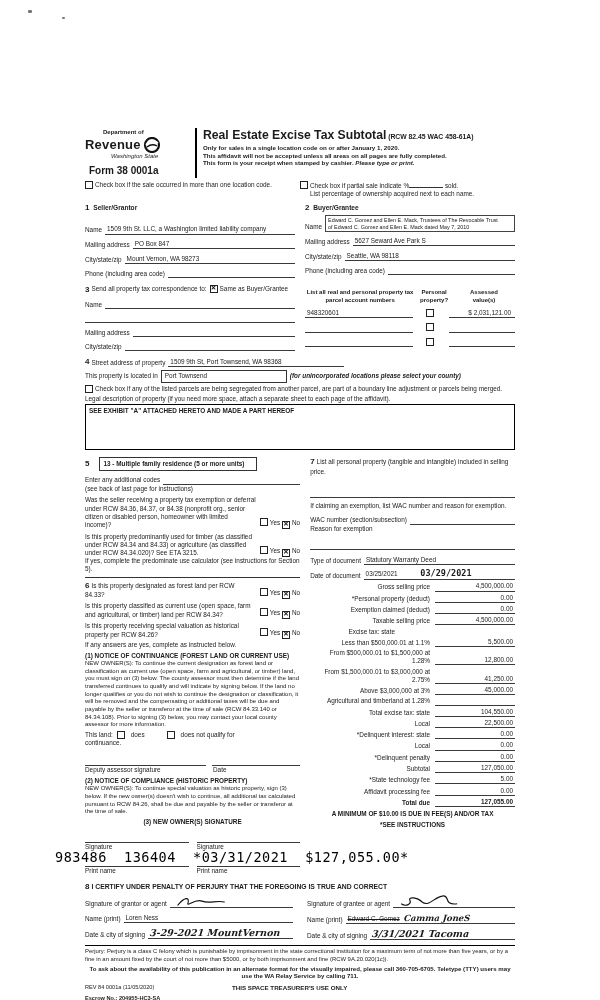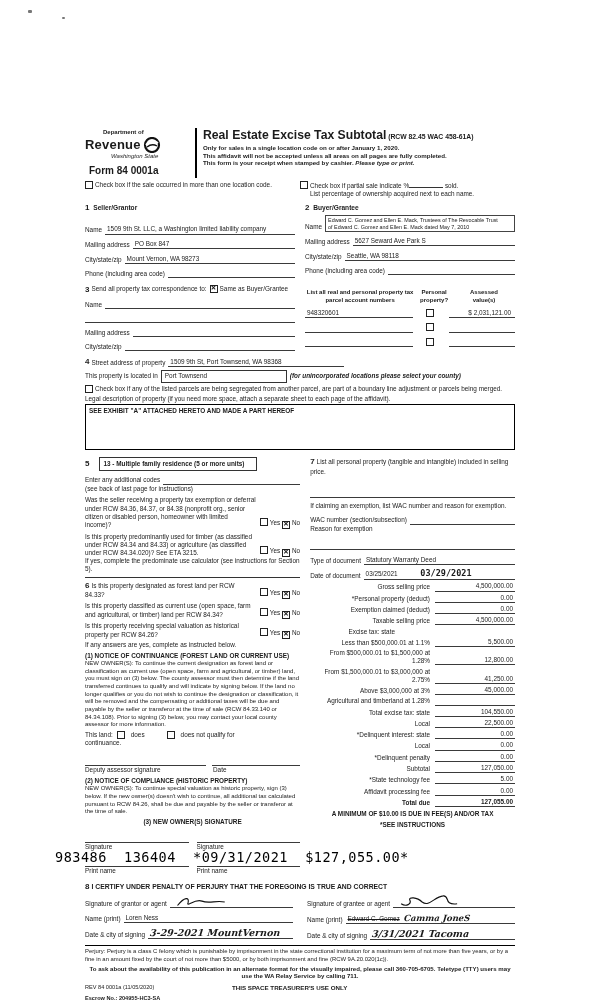--- a/index.html
+++ b/index.html
@@ -104,21 +104,21 @@
       <div class="dept-top">Department of</div>
       <div class="dept-row">
         <span class="dept-name">Revenue</span>
         <svg class="logo" width="18" height="16" viewBox="0 0 18 16">
           <circle cx="9" cy="8" r="7" fill="none" stroke="#111" stroke-width="2.2"></circle>
           <path d="M3 8 q6 -6 12 -2" fill="none" stroke="#fff" stroke-width="2"></path>
           <path d="M4 10 q5 -4 10 -1" fill="none" stroke="#111" stroke-width="1.4"></path>
         </svg>
       </div>
       <div class="dept-sub">Washington State</div>
-      <div class="form-no">Form 84 0001a</div>
+      <div class="form-no">Form 38 0001a</div>
     </div>
     <div class="hdr-div"></div>
     <div class="hdr-right">
       <div>
         <span class="title">Real Estate Excise Tax Subtotal</span>
         <span class="rcw">(RCW 82.45 WAC 458-61A)</span>
       </div>
       <div class="note">Only for sales in a single location code on or after January 1, 2020.</div>
       <div class="note">This affidavit will not be accepted unless all areas on all pages are fully completed.</div>
       <div class="note"><span>This form is your receipt when stamped by cashier. </span><i>Please type or print.</i></div>
@@ -513,13 +513,13 @@
     <p class="alt-format">To ask about the availability of this publication in an alternate format for the visually impaired, please call 360-705-6705. Teletype (TTY) users may use the WA Relay Service by calling 711.</p>
   </div>
   <div class="foot-row">
     <span>REV 84 0001a (11/05/2020)</span>
     <span class="foot-center">THIS SPACE TREASURER'S USE ONLY</span>
     <span style="width:90px;"></span>
   </div>
   <div class="escrow">Escrow No.: 204955-HC3-SA</div>
 </div>
 
-<div class="stamp">983486  136404  *09/31/2021  $127,055.00*</div>
+<div class="stamp">983486  136404  *03/31/2021  $127,055.00*</div>
 
 </body></html>

